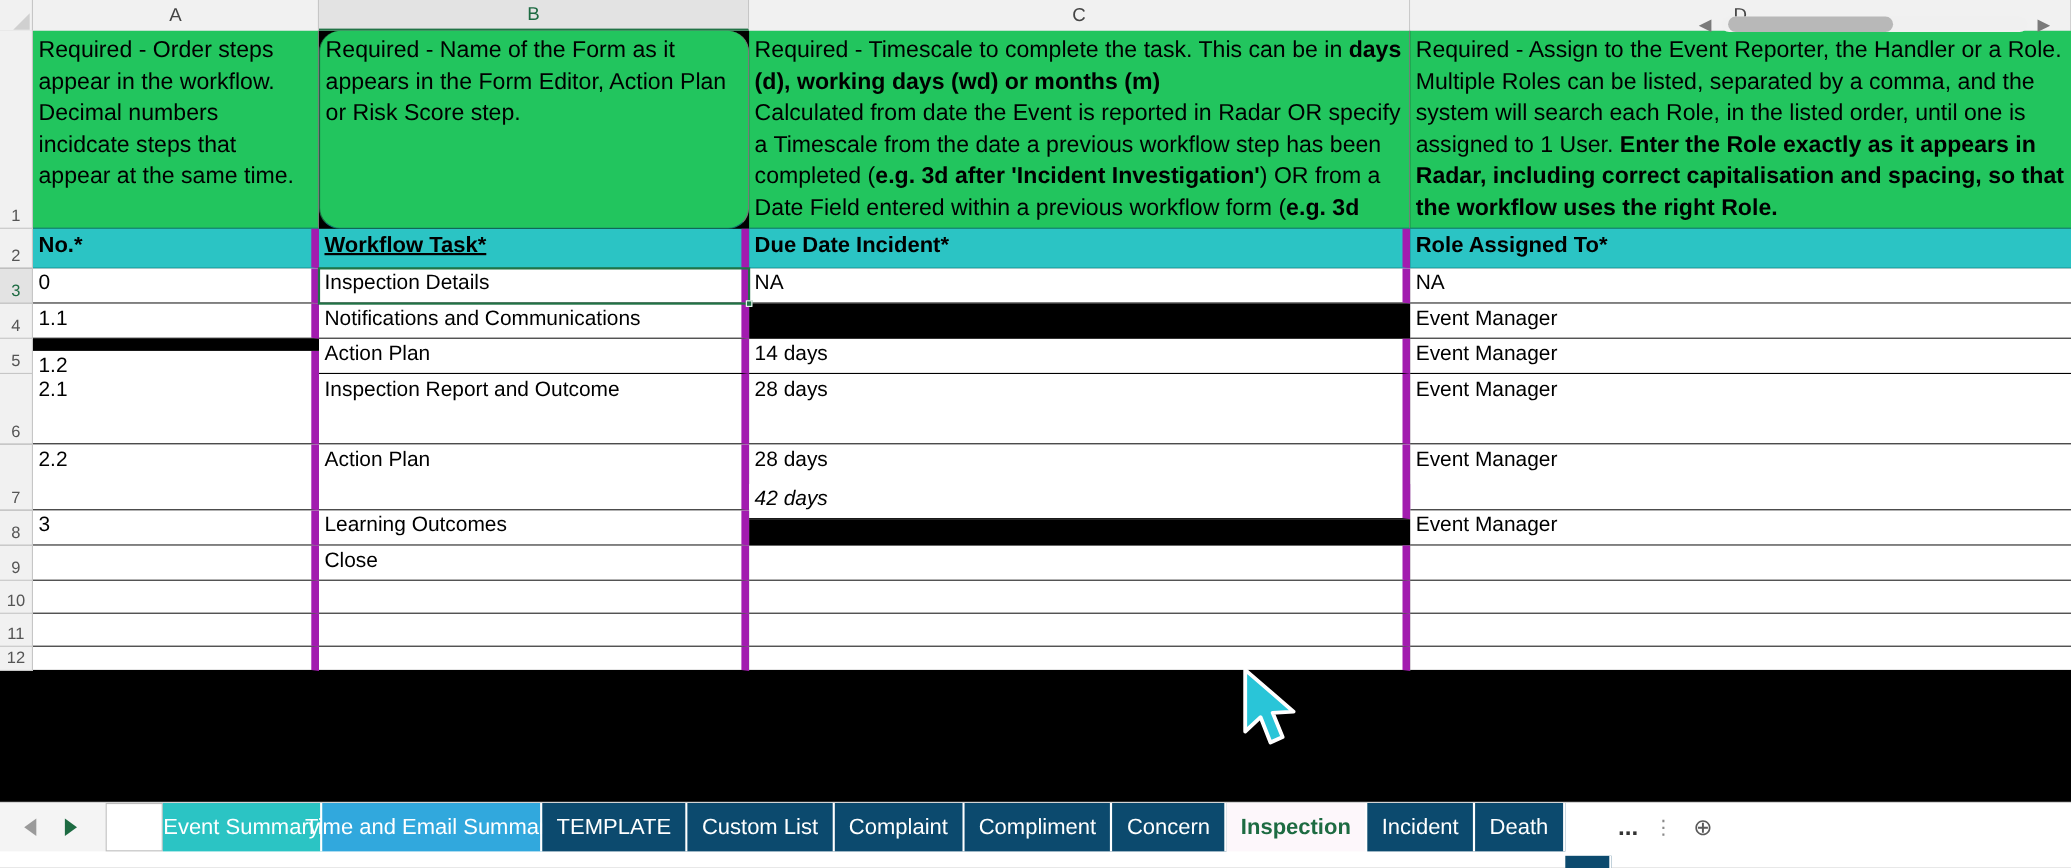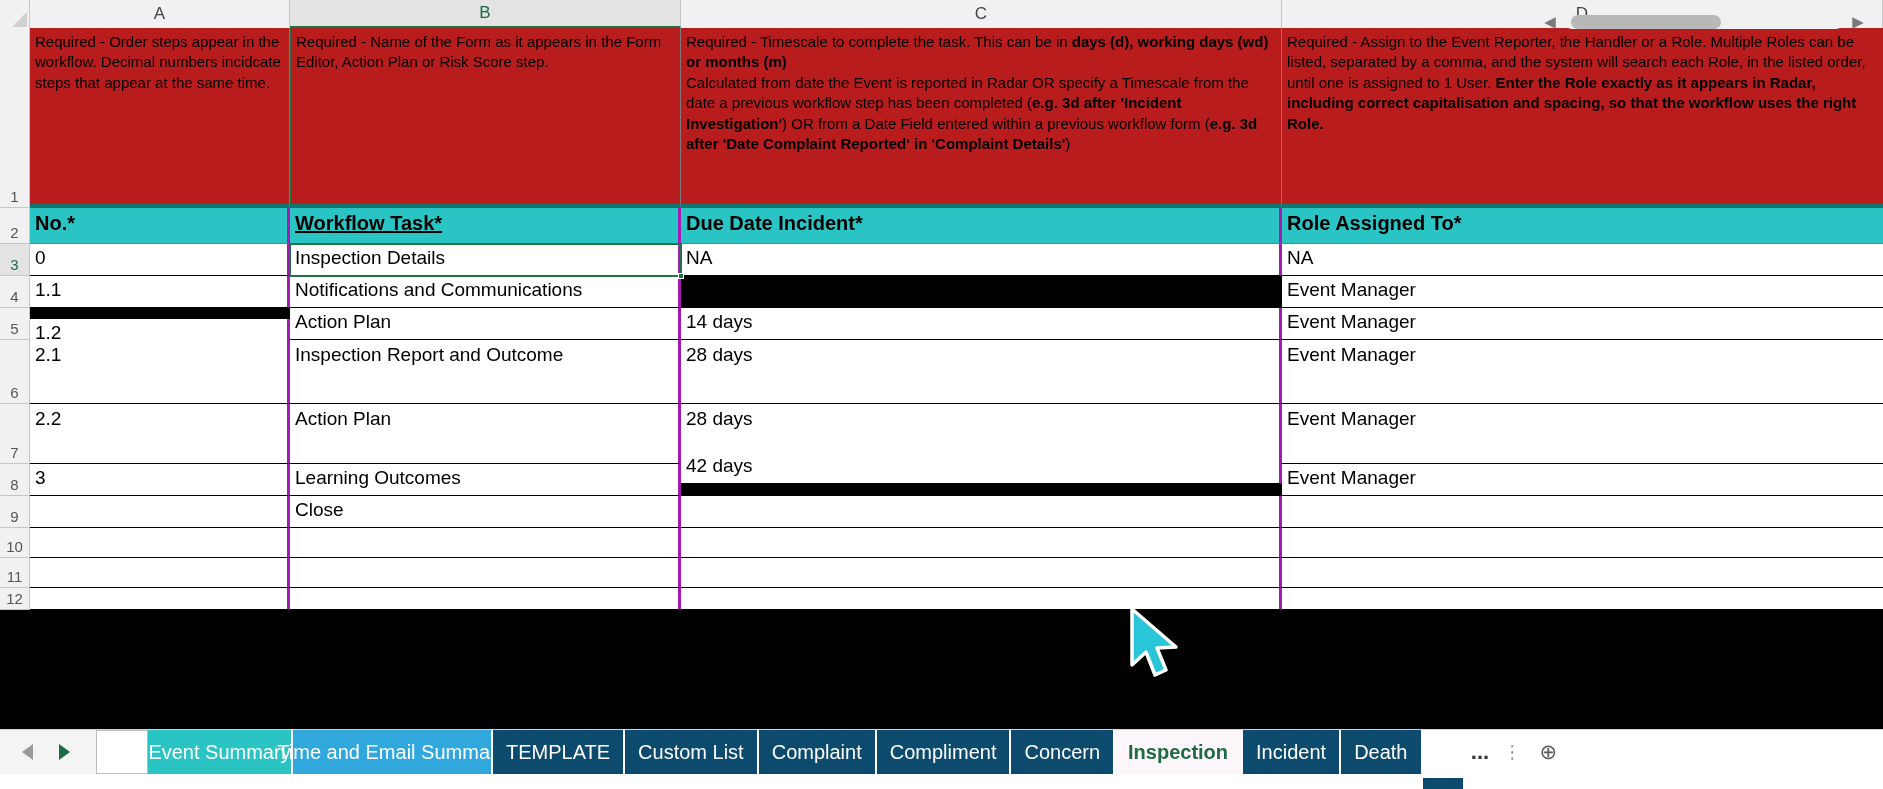--- a/index.html
+++ b/index.html
@@ -26,26 +26,26 @@
   
   .rowhdr { position:absolute; left:0; width:30px; background:#f1f1f1;
             border-bottom:1px solid #c6c6c6; border-right:1px solid #c6c6c6;
             color:#555; font-size:15px;
             display:flex; align-items:flex-end; justify-content:center;
             padding-bottom:2px; }
   .rowhdr.sel { background:#e3e3e3; color:#1d6b42; }
 
   
   .cell { position:absolute; overflow:hidden; background:#fff;
-          border-right:3px solid #a21caf; border-bottom:1px solid #000;
+          border-right:7px solid #a21caf; border-bottom:1px solid #000;
           font-size:19px; color:#000; padding:1px 3px 0 5px;
           line-height:1.34; white-space:nowrap; }
-  .cell.info { background:#b91c1c; font-size:15px; white-space:normal;
+  .cell.info { background:#22c55e; font-size:21px; white-space:normal;
                line-height:1.36; padding:4px 4px 0 5px;
-               border-right:1px solid #7a7a7a; border-bottom:4px solid #0f766e; }
+               border-right:1px solid #7a7a7a; border-bottom:1px solid #0f766e; }
   .cell.info b { font-weight:bold; }
   .cell.hdr { background:#2bc4c4; font-weight:bold; font-size:20px;
               border-bottom:1px solid #1aa3a3; padding-top:2px; }
   .cell.nb { border-right:none; }
   .cell.vtop { padding-top:2px; }
 
   
   .selbox { position:absolute; border:2px solid #217346; pointer-events:none; z-index:6; }
   .selhandle { position:absolute; width:6px; height:6px; background:#217346;
                border:1px solid #fff; z-index:7; }
@@ -110,21 +110,21 @@
   <div class="rowhdr" style="top:308px; height:32px;">5</div>
   <div class="rowhdr" style="top:340px; height:64px;">6</div>
   <div class="rowhdr" style="top:404px; height:60px;">7</div>
   <div class="rowhdr" style="top:464px; height:32px;">8</div>
   <div class="rowhdr" style="top:496px; height:32px;">9</div>
   <div class="rowhdr" style="top:528px; height:30px;">10</div>
   <div class="rowhdr" style="top:558px; height:30px;">11</div>
   <div class="rowhdr" style="top:588px; height:22px;">12</div>
 
   <div class="cell info" style="left:30px;  top:28px; width:260px; height:180px;">Required - Order steps appear in the workflow. Decimal numbers incidcate steps that appear at the same time.</div>
-  <div class="cell info" style="left:290px; top:28px; width:391px; height:180px; border-left:1px solid #1d6b42;">Required - Name of the Form as it appears in the Form Editor, Action Plan or Risk Score step.</div>
+  <div class="cell info" style="left:290px; top:28px; width:391px; height:180px; border-left:1px solid #1d6b42;border-radius:19px;">Required - Name of the Form as it appears in the Form Editor, Action Plan or Risk Score step.</div>
 
   <div class="cell info" style="left:681px; top:28px; width:601px; height:180px;"><span>Required - Timescale to complete the task. This can be in </span><b>days (d), working days (wd) or months (m)</b><br><span>Calculated from date the Event is reported in Radar OR specify a Timescale from the date a previous workflow step has been completed (</span><b>e.g. 3d after 'Incident Investigation'</b><span>) OR from a Date Field entered within a previous workflow form (</span><b>e.g. 3d after 'Date Complaint Reported' in 'Complaint Details'</b><span>)</span></div>
 
   <div class="cell info" style="left:1282px; top:28px; width:601px; height:180px; border-right:none;"><span>Required - Assign to the Event Reporter, the Handler or a Role. Multiple Roles can be listed, separated by a comma, and the system will search each Role, in the listed order, until one is assigned to 1 User. </span><b>Enter the Role exactly as it appears in Radar, including correct capitalisation and spacing, so that the workflow uses the right Role.</b></div>
 
   <div class="cell hdr" style="left:30px;   top:208px; width:260px; height:36px;">No.*</div>
   <div class="cell hdr" style="left:290px;  top:208px; width:391px; height:36px;text-decoration:underline;">Workflow Task*</div>
   <div class="cell hdr" style="left:681px;  top:208px; width:601px; height:36px;">Due Date Incident*</div>
   <div class="cell hdr nb" style="left:1282px; top:208px; width:601px; height:36px;">Role Assigned To*</div>
 
@@ -147,21 +147,21 @@
   <div class="cell vtop" style="left:681px;  top:340px; width:601px; height:64px;">28 days</div>
   <div class="cell vtop nb" style="left:1282px;top:340px; width:601px; height:64px;">Event Manager</div>
 
   <div class="cell vtop" style="left:30px;   top:404px; width:260px; height:60px;">2.2</div>
   <div class="cell vtop" style="left:290px;  top:404px; width:391px; height:60px;">Action Plan</div>
   <div class="cell vtop" style="left:681px;  top:404px; width:601px; height:60px;">28 days</div>
   <div class="cell vtop nb" style="left:1282px;top:404px; width:601px; height:60px;">Event Manager</div>
 
   <div class="cell" style="left:30px;   top:464px; width:260px; height:32px;">3</div>
   <div class="cell" style="left:290px;  top:464px; width:391px; height:32px;">Learning Outcomes</div>
-  <div class="cell" style="left:681px;  top:452px; width:601px; height:32px;">42 days</div>
+  <div class="cell" style="left:681px;  top:440px; width:601px; height:32px;font-style:italic;">42 days</div>
   <div class="cell nb" style="left:1282px;top:464px; width:601px; height:32px;">Event Manager</div>
 
   <div class="cell" style="left:30px;   top:496px; width:260px; height:32px;"></div>
   <div class="cell" style="left:290px;  top:496px; width:391px; height:32px;">Close</div>
   <div class="cell" style="left:681px;  top:496px; width:601px; height:32px;"></div>
   <div class="cell nb" style="left:1282px;top:496px; width:601px; height:32px;"></div>
 
   <div class="cell" style="left:30px;   top:528px; width:260px; height:30px;"></div>
   <div class="cell" style="left:290px;  top:528px; width:391px; height:30px;"></div>
   <div class="cell" style="left:681px;  top:528px; width:601px; height:30px;"></div>

